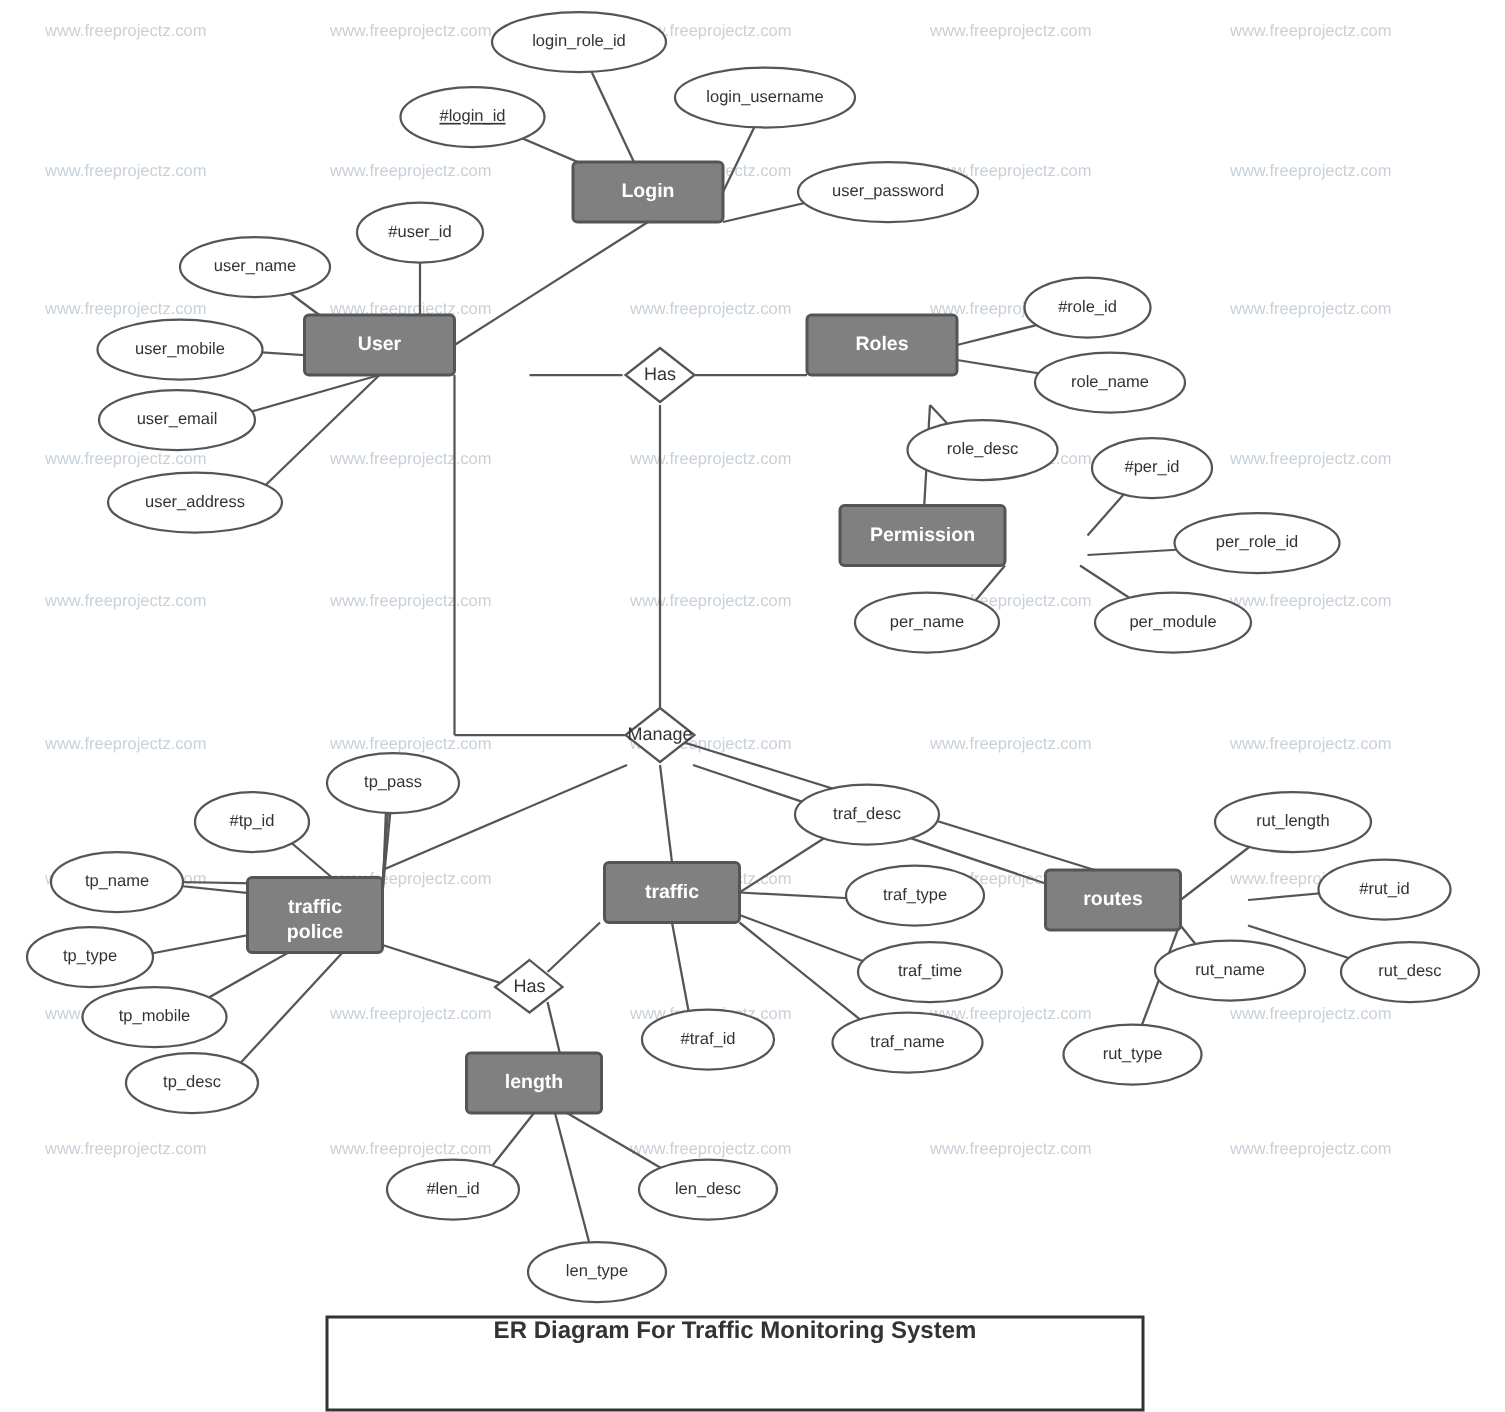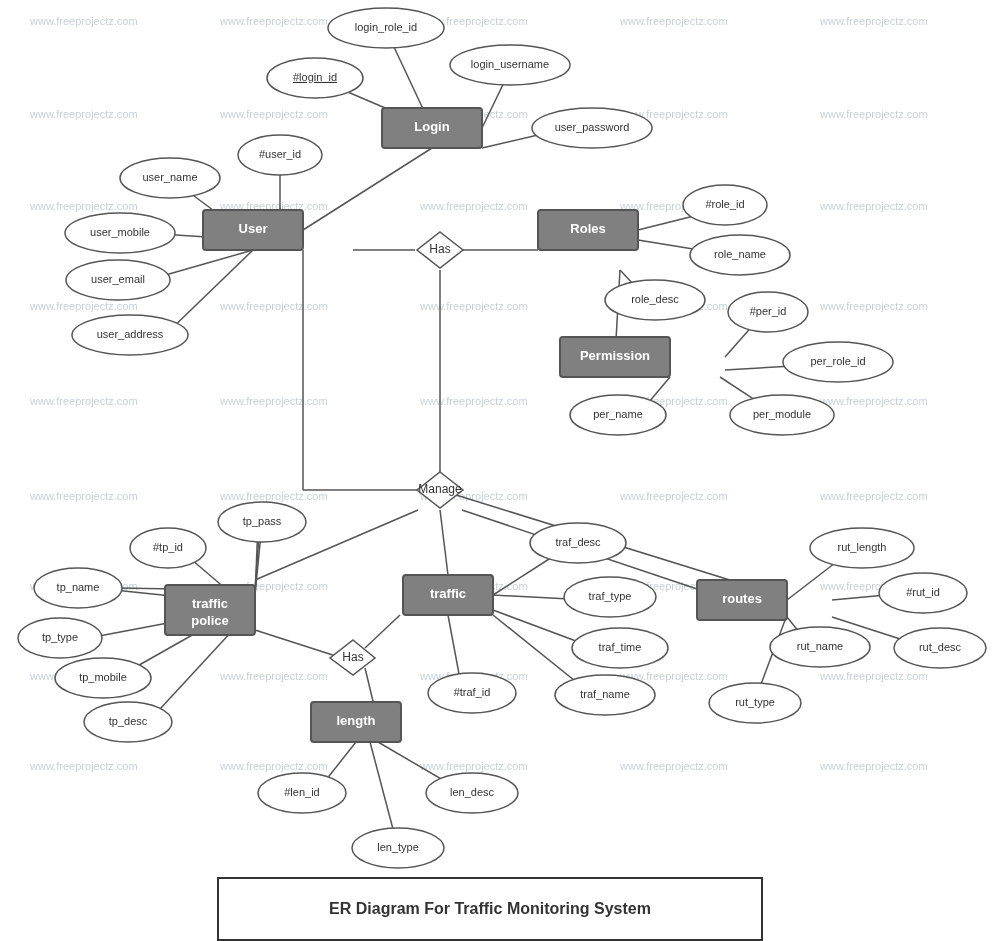--- a/index.html
+++ b/index.html
@@ -25,21 +25,20 @@
       height: 870px;
     }
     .title-box {
       position: absolute;
       bottom: 0;
       left: 217px;
       width: 546px;
       height: 64px;
       border: 2px solid #333;
       display: flex;
-      align-items: center;
       justify-content: center;
       font-size: 16px;
       font-weight: bold;
       color: #333;
       background: #fff;
       margin-top: 29px;
     }
     
     .entity rect {
       fill: #808080;

